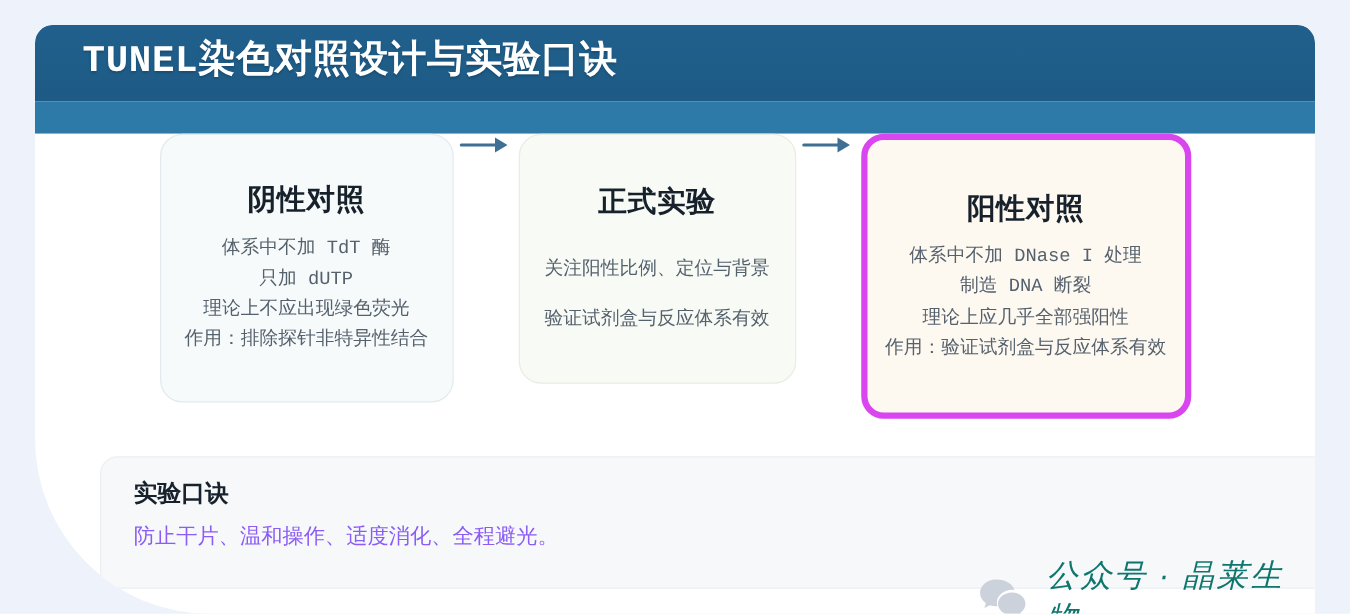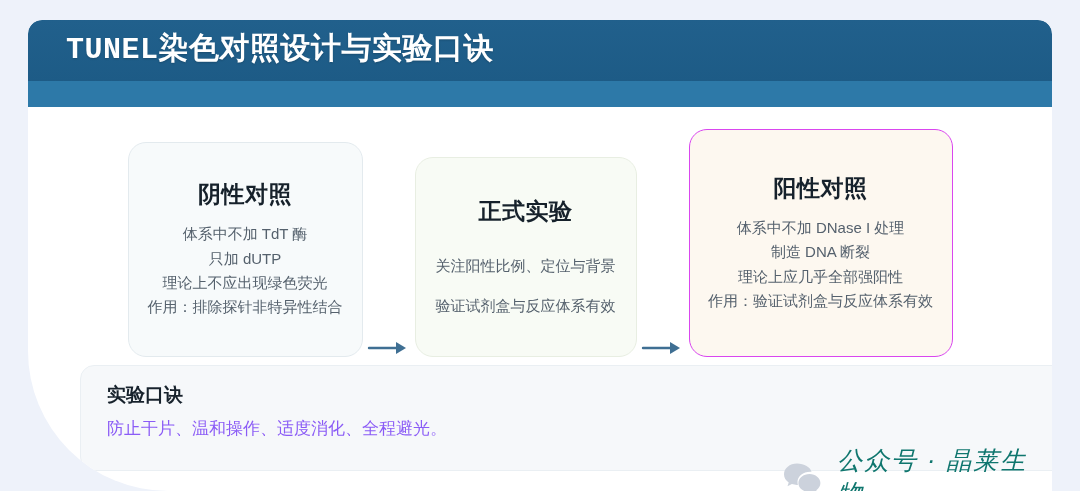--- a/index.html
+++ b/index.html
@@ -68,22 +68,23 @@
   }
 
   
   .flow {
     position: absolute;
     left: 0;
     top: 87px;
     width: 1024px;
     height: 250px;
     display: flex;
-    align-items: flex-end;
+    align-items: flex-start;
     justify-content: center;
+    font-family: Liberation Mono, monospace;
   }
 
   .card {
     box-sizing: border-box;
     border-radius: 18px;
     padding: 18px 14px;
     display: flex;
     flex-direction: column;
     align-items: center;
     justify-content: center;
@@ -99,21 +100,21 @@
     width: 222px;
     height: 200px;
     background: #f8fbf5;
     border: 1px solid #e8eee2;
     gap: 15px;
   }
   .card-positive {
     width: 264px;
     height: 228px;
     background: #fdf8f0;
-    border: 1px solid #d946ef;
+    border: 5px solid #d946ef;
   }
 
   .card-title {
     font-size: 23px;
     font-weight: bold;
     color: #16212b;
     margin-bottom: 12px;
     letter-spacing: 0.5px;
   }
   .card-line {

